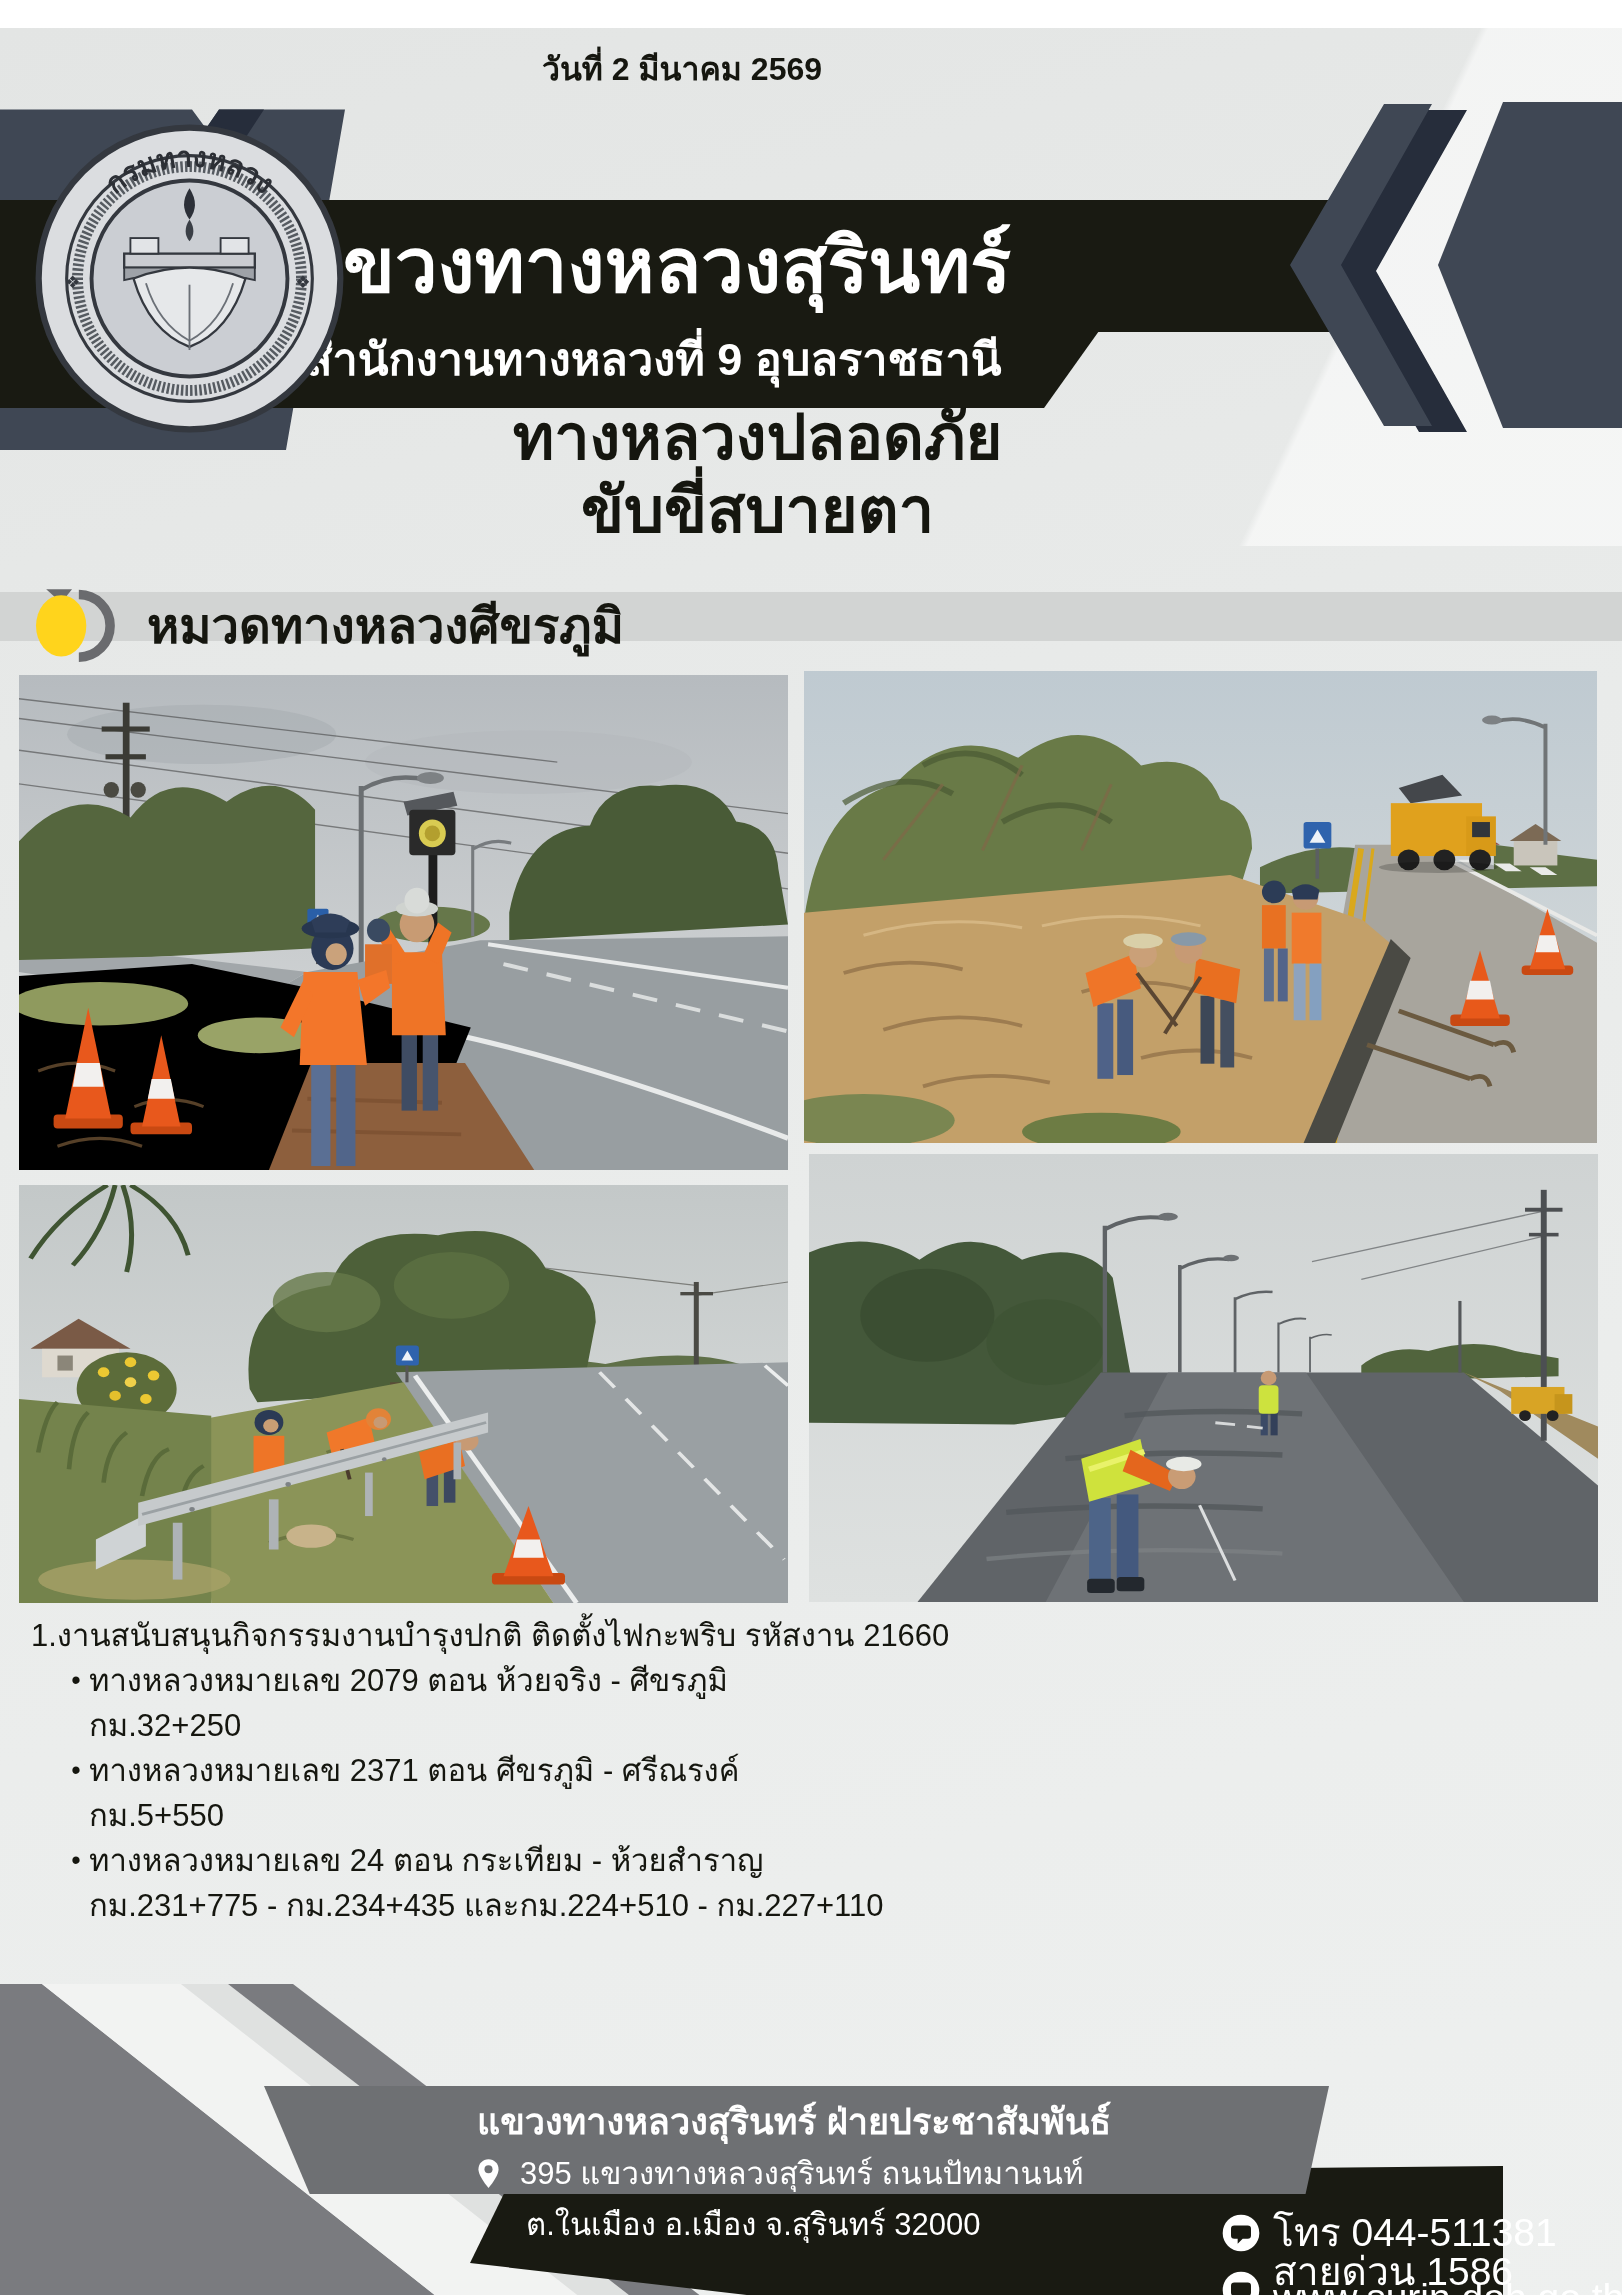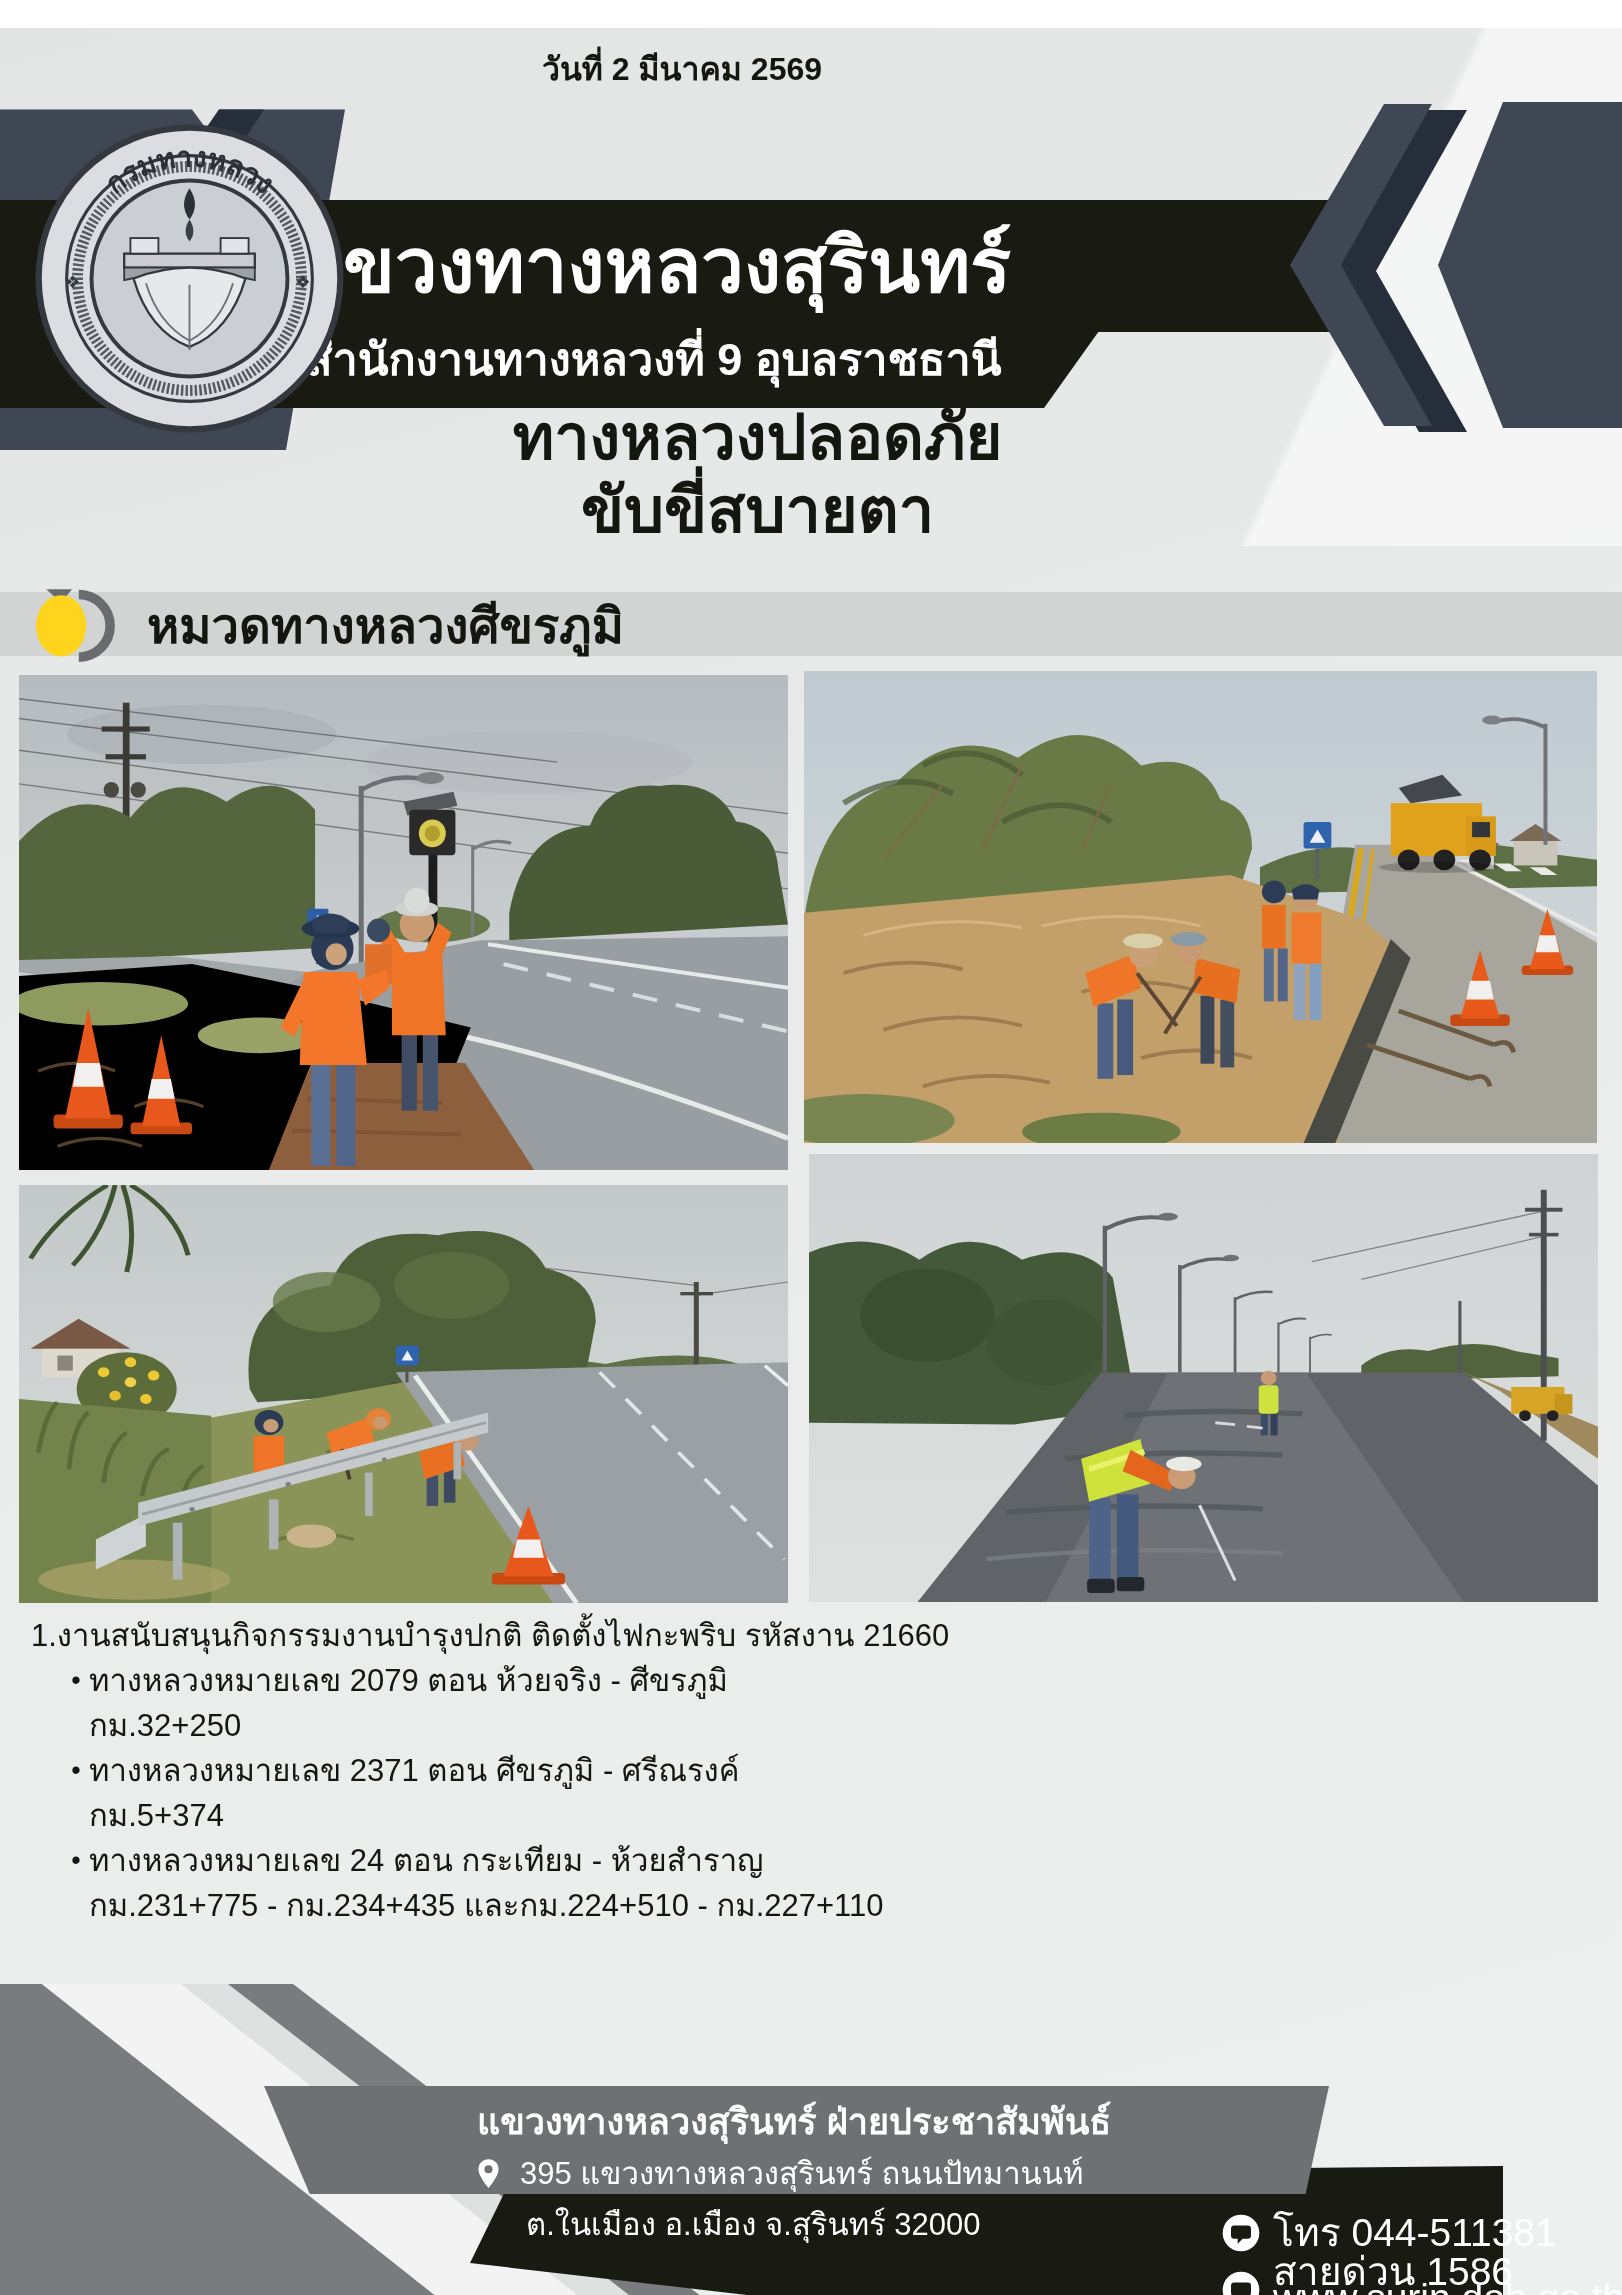--- a/index.html
+++ b/index.html
@@ -30,21 +30,21 @@
           clip-path:polygon(94px 0,142px 0,51px 161px,142px 322px,94px 322px,0 161px); }
   .chev-solid { position:absolute; left:1438px; top:74px; width:185px; height:326px; background:#3f4754;
           clip-path:polygon(65px 0,185px 0,185px 326px,65px 326px,0 163px); }
   .seal { position:absolute; left:34px; top:95px; width:311px; height:311px; }
 
   
   .slogan { position:absolute; top:373px; left:0; width:100%; padding-right:108px; text-align:center;
           font-size:63px; font-weight:700; color:#15160f; line-height:73px; }
 
   
-  .section-bar { position:absolute; left:0; top:564px; width:100%; height:64px; background:#d2d4d3; }
+  .section-bar { position:absolute; left:0; top:564px; width:100%; height:49px; background:#d2d4d3; }
   .section-icon { position:absolute; left:19px; top:-6.8px; width:119px; height:79px; }
   .section-title { position:absolute; left:147px; top:0; height:65px; line-height:68px;
           font-size:49px; font-weight:700; color:#15160f; white-space:nowrap; }
 
   
   .photo { position:absolute; overflow:hidden; background:#cfd3d4; }
   .photo svg { display:block; width:100%; height:100%; }
   .p1 { left:19px;  top:647px;  width:769px; height:495px; }
   .p2 { left:804px; top:643px; width:793px; height:472px; }
   .p3 { left:19px;  top:1157px; width:769px; height:418px; }
@@ -481,21 +481,21 @@
     <div class="ln">1.งานสนับสนุนกิจกรรมงานบำรุงปกติ ติดตั้งไฟกะพริบ รหัสงาน 21660</div>
     <div class="ln b">
       <span class="dot">•</span>
       <span>ทางหลวงหมายเลข 2079  ตอน ห้วยจริง - ศีขรภูมิ</span>
     </div>
     <div class="ln cont">กม.32+250</div>
     <div class="ln b">
       <span class="dot">•</span>
       <span>ทางหลวงหมายเลข 2371 ตอน ศีขรภูมิ - ศรีณรงค์</span>
     </div>
-    <div class="ln cont">กม.5+374</div>
+    <div class="ln cont">กม.5+550</div>
     <div class="ln b">
       <span class="dot">•</span>
       <span>ทางหลวงหมายเลข 24 ตอน กระเทียม - ห้วยสำราญ</span>
     </div>
     <div class="ln cont">กม.231+775 - กม.234+435 และกม.224+510 - กม.227+110</div>
   </div>
 
   <div class="footer">
     <div class="f-layer f-gray-left"></div>
     <div class="f-layer f-light"></div>

